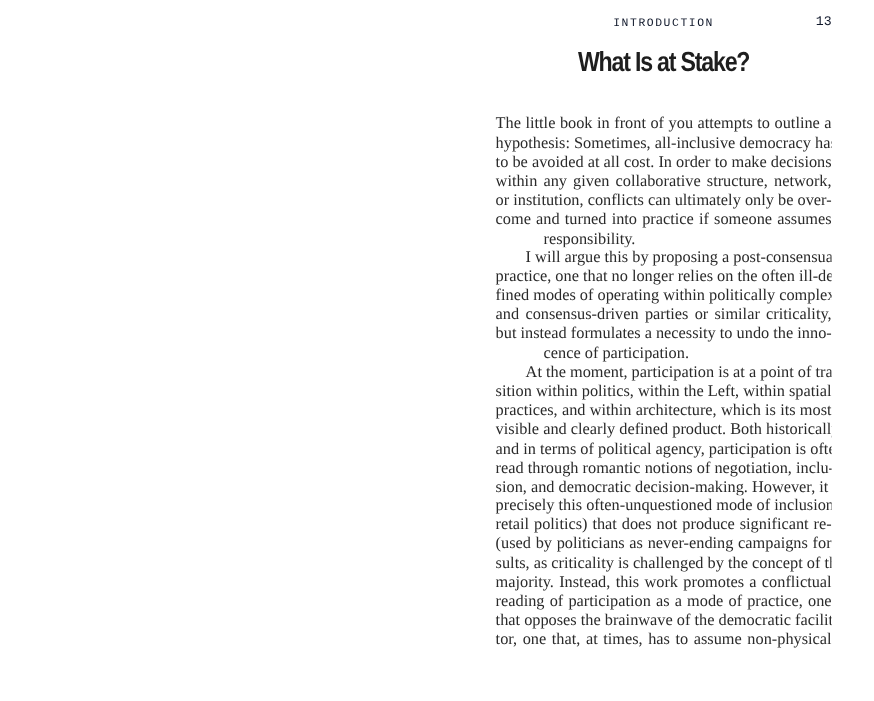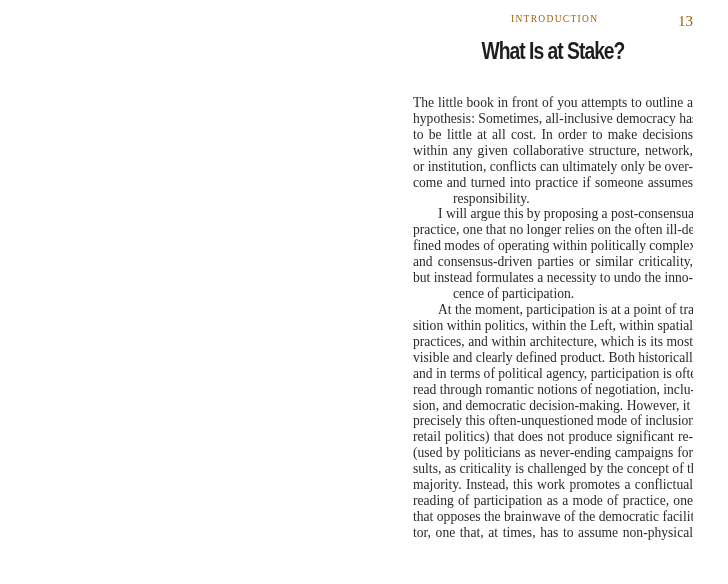--- a/index.html
+++ b/index.html
@@ -2,27 +2,27 @@
 <html><head>
 <meta charset="utf-8">
 <style>
   html, body { margin: 0; padding: 0; background: #ffffff; }
   body { width: 728px; height: 584px; position: relative; overflow: hidden; }
   .page {
     position: absolute; left: 0; top: 0; width: 728px; height: 584px; background: #fff;
   }
   .running-head {
     position: absolute; top: 14px; left: 413px; width: 280px; height: 14px;
-    font-family: Liberation Serif, serif; color: #a16207;
+    font-family: Liberation Mono, monospace; color: #0f172a;
   }
   .running-title {
     position: absolute; left: 98px; top: 0; font-size: 9.5px; letter-spacing: 1.3px;
   }
   .page-number {
-    position: absolute; right: 0; top: -1px; font-size: 15px;
+    position: absolute; right: 0; top: -1px; font-size: 11px;
   }
   .chapter-title {
     position: absolute; top: 36px; left: 413px; width: 280px; text-align: center;
     font-family: "Liberation Sans", sans-serif; font-weight: bold; font-size: 23px;
     color: #1e1e1e; letter-spacing: -1.2px; transform: scaleX(0.84); transform-origin: 50% 50%;
     line-height: 30px;
   }
   .body-text {
     position: absolute; top: 95px; left: 413px; width: 280px;
     font-family: Liberation Serif, serif; font-size: 13.6px; color: #2a2a2a;
@@ -43,21 +43,21 @@
     <span class="running-title">INTRODUCTION</span>
     <span class="page-number">13</span>
   </div>
 
   <div class="chapter-title">What Is at Stake?</div>
 
   <div class="body-text" id="body-text">
       <div>
         <span class="line">The little book in front of you attempts to outline a</span>
         <span class="line">hypothesis: Sometimes, all-inclusive democracy has</span>
-        <span class="line">to be little at all cost. In order to make decisions</span>
+        <span class="line">to be avoided at all cost. In order to make decisions</span>
         <span class="line">within any given collaborative structure, network,</span>
         <span class="line">or institution, conflicts can ultimately only be over-</span>
         <span class="line">come and turned into practice if someone assumes</span>
         <span class="line last">responsibility.</span>
       </div>
       <div>
         <span class="line indent">I will argue this by proposing a post-consensual</span>
         <span class="line">practice, one that no longer relies on the often ill-de-</span>
         <span class="line">fined modes of operating within politically complex</span>
         <span class="line">and consensus-driven parties or similar criticality,</span>

